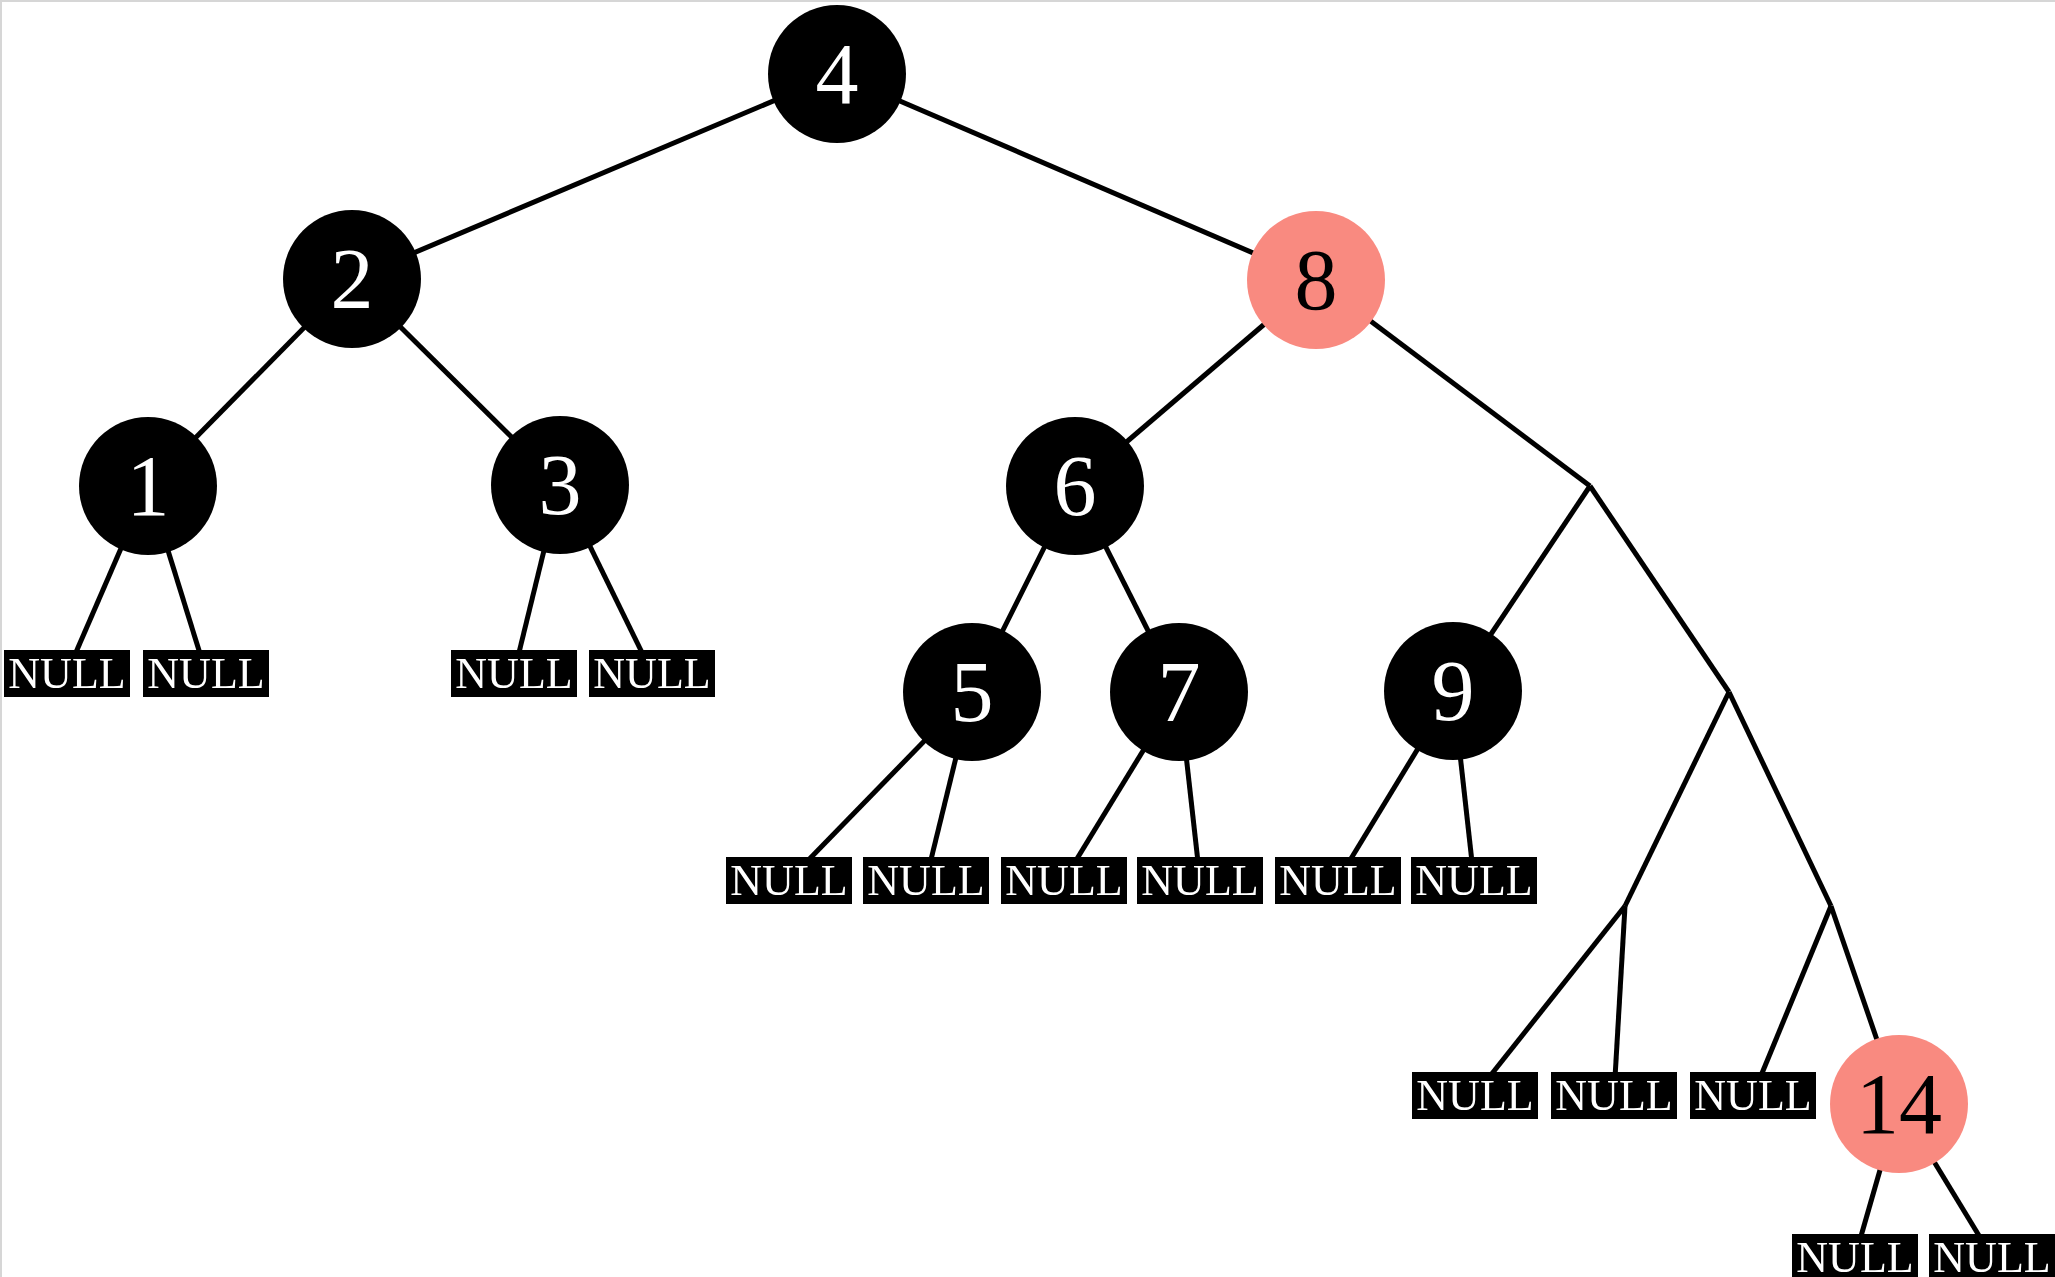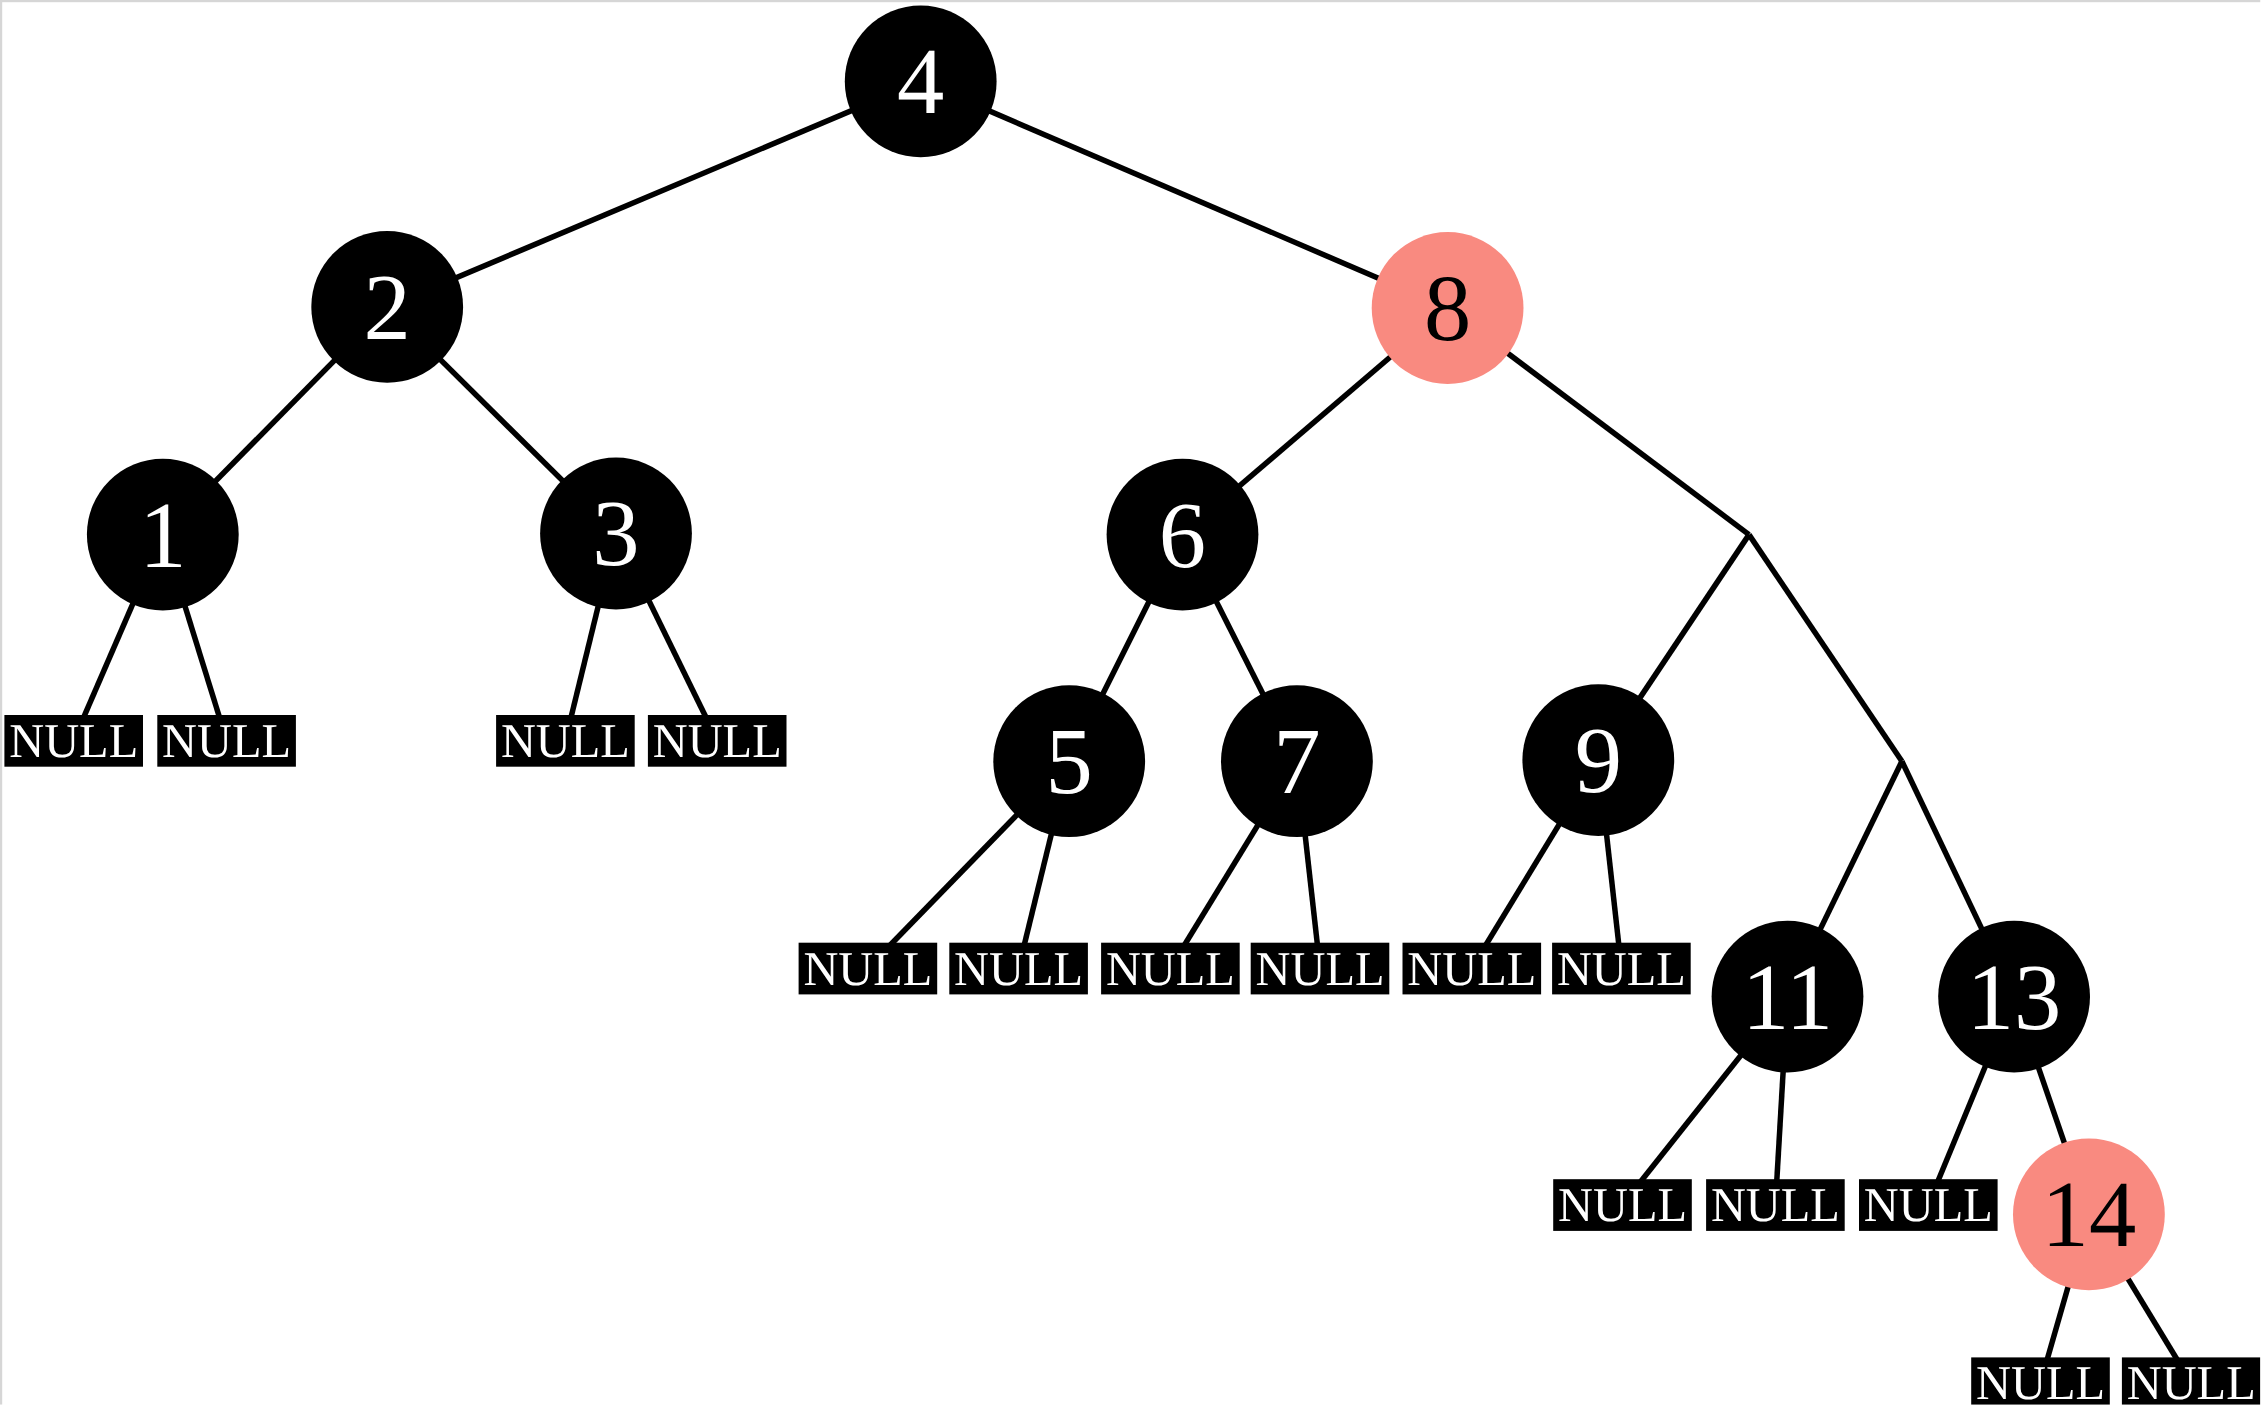--- a/index.html
+++ b/index.html
@@ -91,26 +91,20 @@
     </div>
   <div class="node black" style="left:901px;top:621px">
       <span>5</span>
     </div>
   <div class="node black" style="left:1108px;top:621px">
       <span>7</span>
     </div>
   <div class="node black" style="left:1382px;top:620px">
       <span>9</span>
     </div>
-  <div class="node black" style="left:1554px;top:835px">
-      <span>11</span>
-    </div>
-  <div class="node black" style="left:1760px;top:835px">
-      <span>13</span>
-    </div>
   <div class="node red" style="left:1828px;top:1033px">
       <span>14</span>
     </div>
 
   <div class="null-box" style="left:2px;top:648px">
       <span>NULL</span>
     </div>
   <div class="null-box" style="left:141px;top:648px">
       <span>NULL</span>
     </div>

